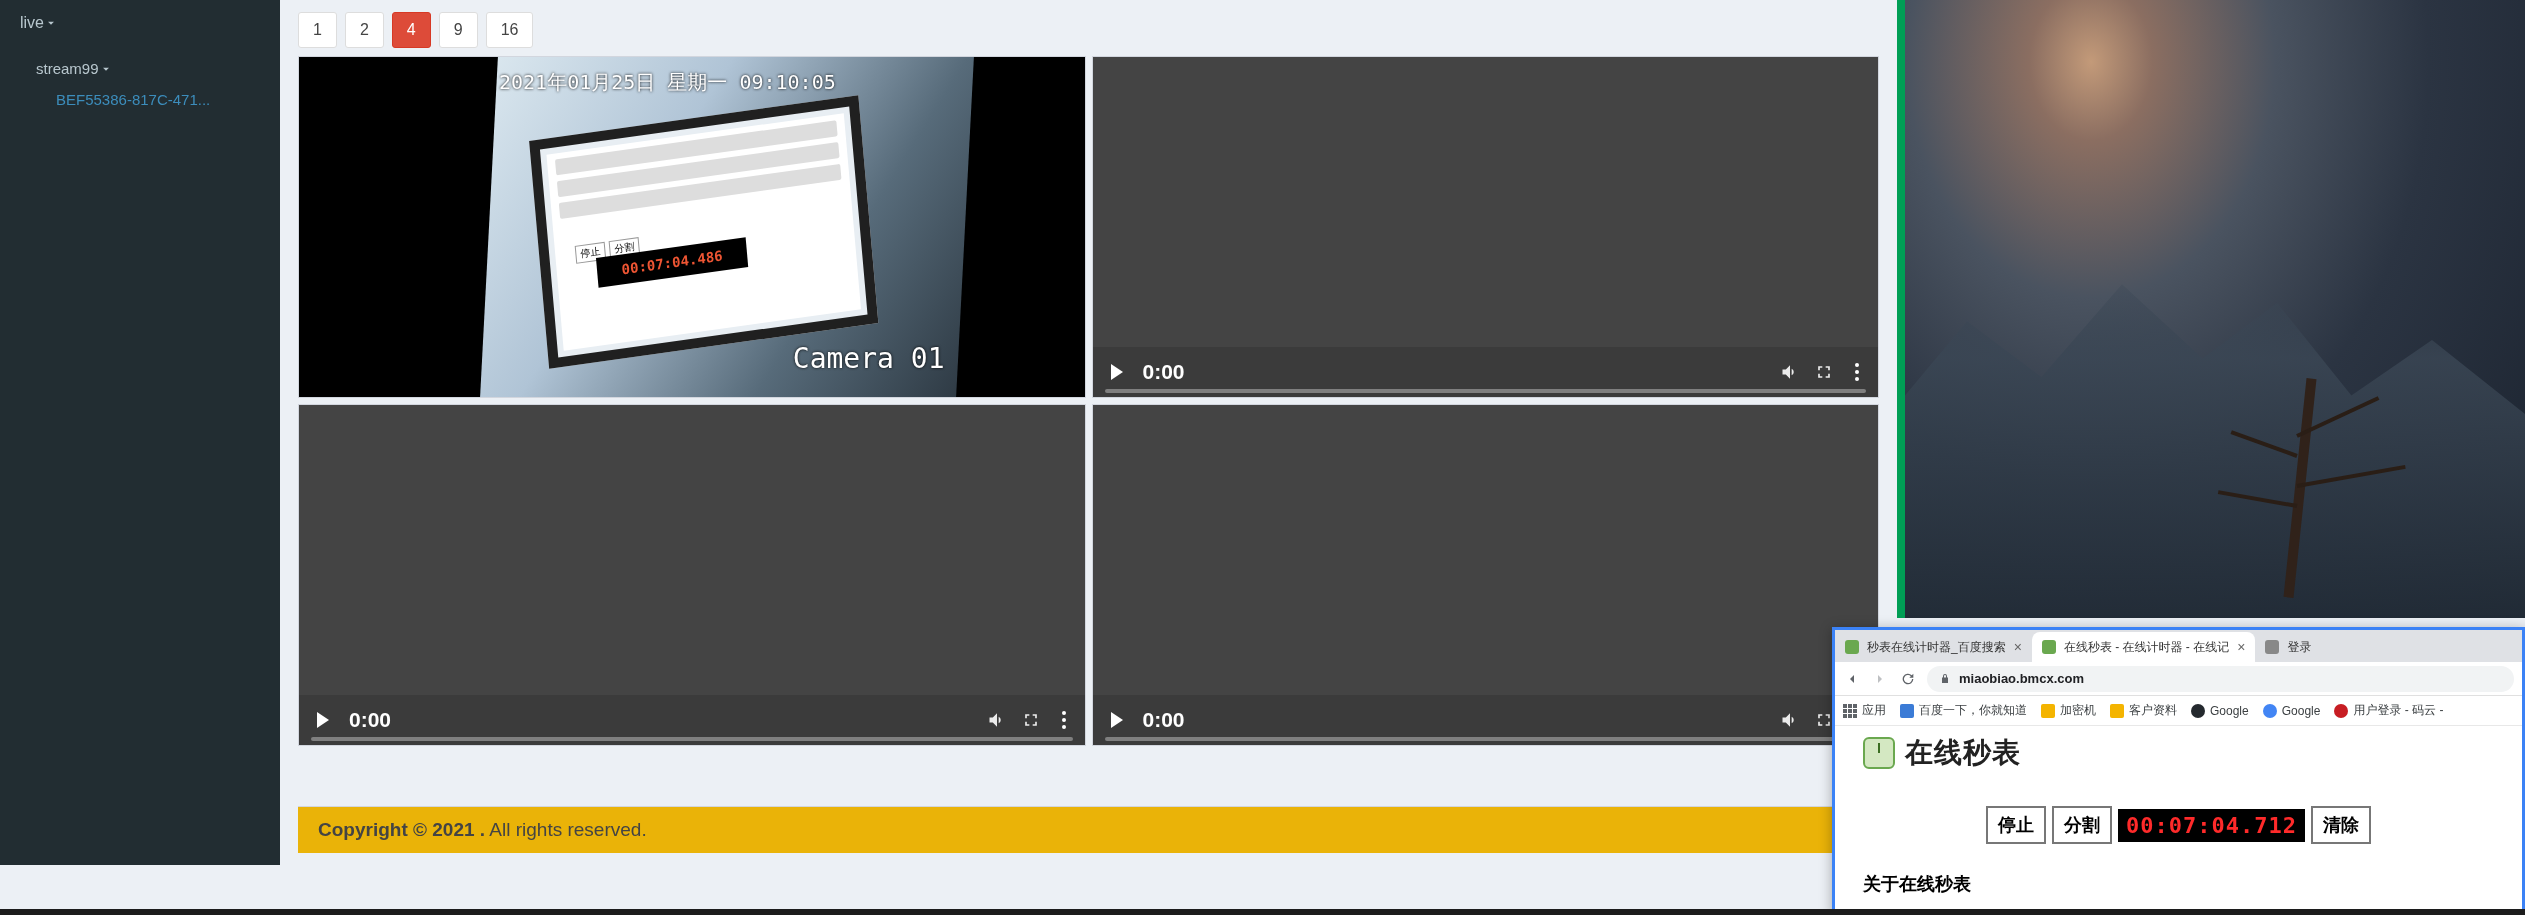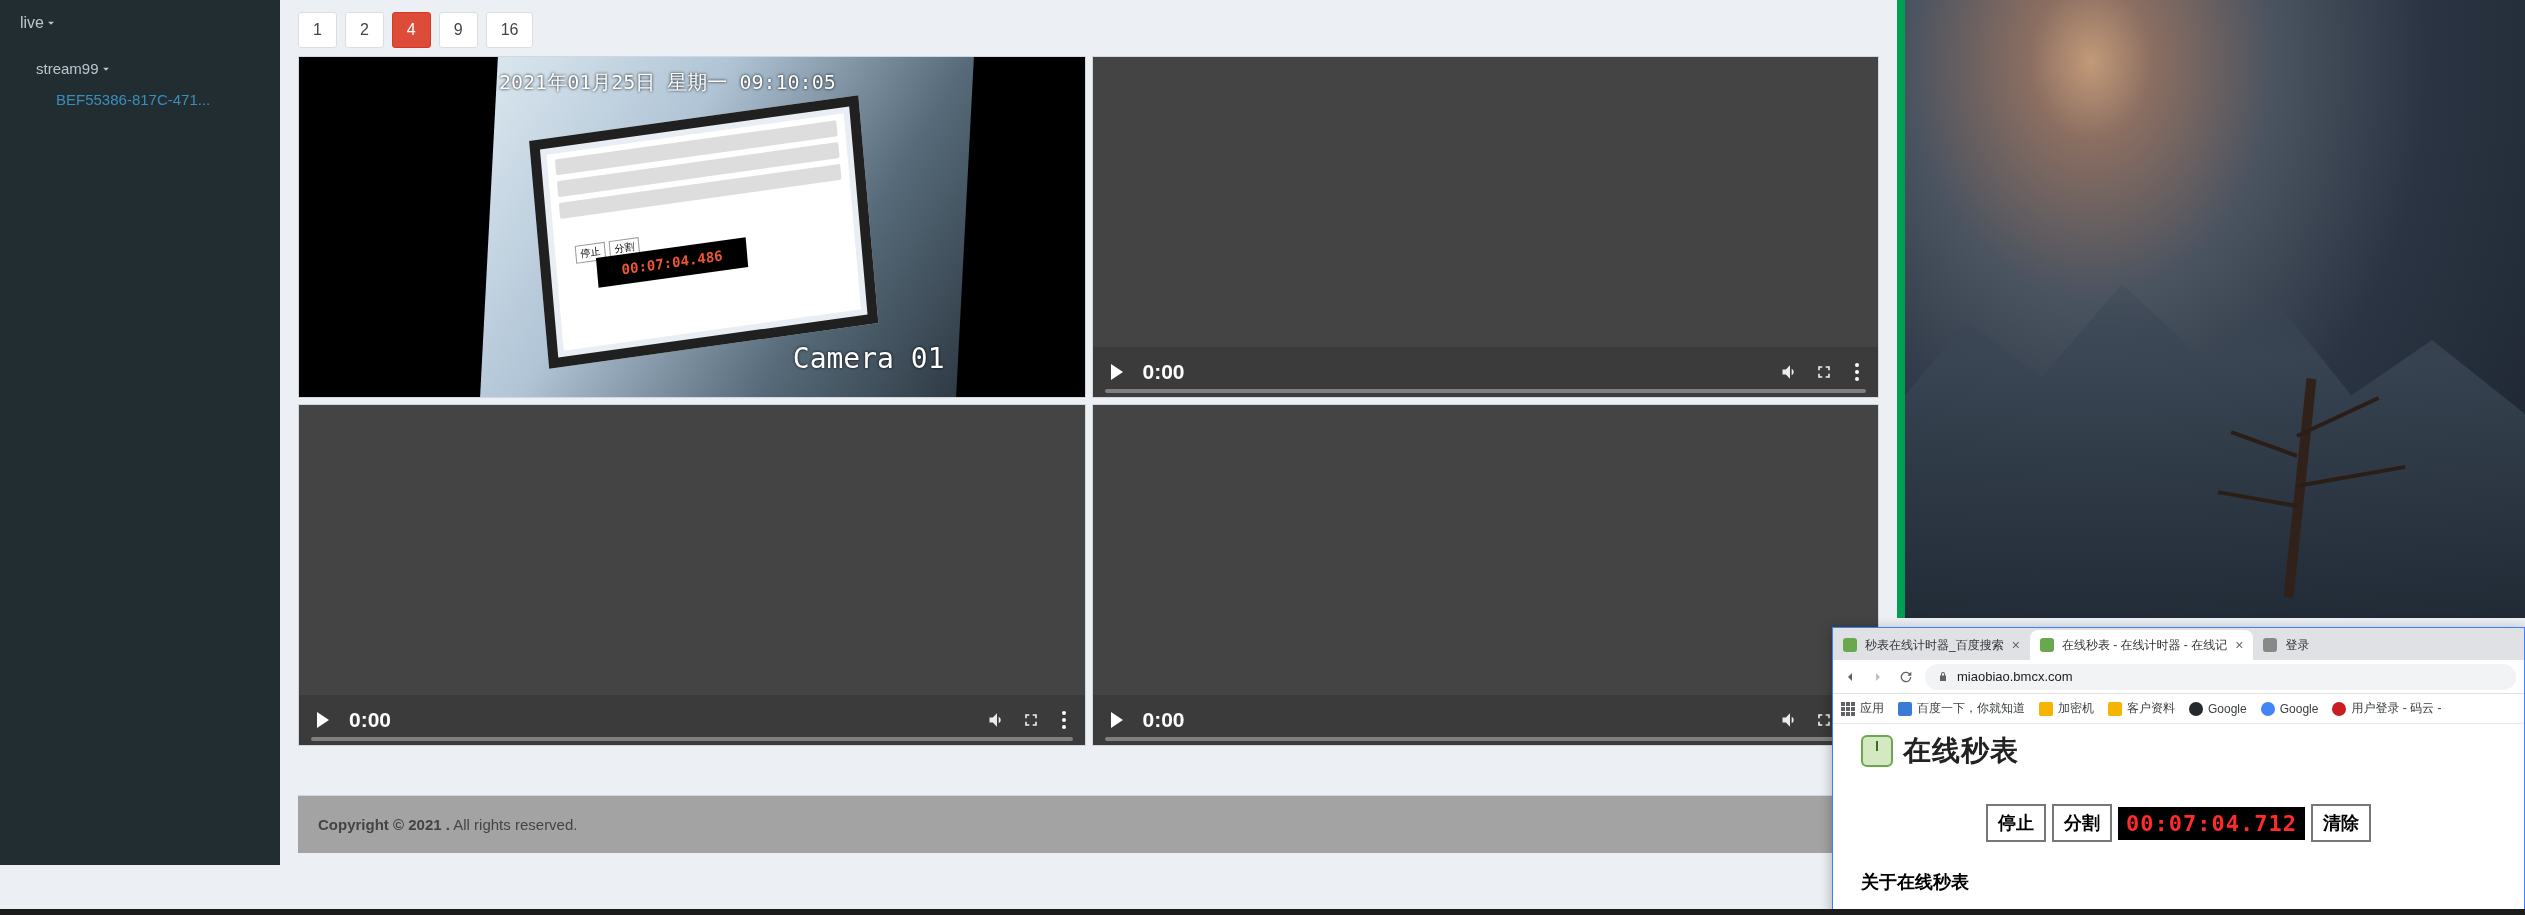--- a/index.html
+++ b/index.html
@@ -51,45 +51,45 @@
   .monitor { position: absolute; left: 50px; top: 60px; width: 330px; height: 230px; background: #e8eef3; border: 10px solid #202020; transform: rotate(-8deg); }
   .monitor-inner { position:absolute; inset:6px; background:#fff; }
   .mon-row { height:16px; background:#ddd; margin:6px 8px; border-radius:2px;}
   .mon-timer { position:absolute; left:40px; top:110px; width:150px; height:30px; background:#000; color:#e53; font-family: monospace; font-weight:bold; display:flex;align-items:center;justify-content:center; font-size:14px; }
   .mon-btns { position:absolute; left:20px; top:95px; display:flex; gap:4px; }
   .mon-btn { width:30px; height:18px; background:#fff; border:1px solid #999; font-size:10px; display:flex;align-items:center;justify-content:center; }
   .overlay-ts { position: absolute; left: 200px; top: 12px; color: #fff; font-family: monospace; font-size: 20px; text-shadow: 0 0 3px #000; }
   .overlay-cam { position: absolute; right: 140px; bottom: 22px; color: #fff; font-family: monospace; font-size: 28px; text-shadow: 0 0 3px #000; }
 
   
-  .footer { background: #a3a3a3; padding: 20px 20px; color: #444; font-size: 15px; border-top: 1px solid #d2d6de; margin-top: auto; }
+  .footer { background: #eab308; padding: 12px 20px; color: #444; font-size: 19px; border-top: 1px solid #d2d6de; margin-top: auto; }
   .footer strong { font-weight: bold; }
 
   
   .app-right-edge { position:absolute; left:1897px; top:0; width:8px; height:618px; background:#009e55; }
 
   
   .desktop { position: absolute; left: 1905px; top: 0; right: 0; height: 618px; background: radial-gradient(ellipse at 30% 10%, #c39a79 0%, #8b6e61 10%, #4a5360 30%, #2b3442 55%, #1a222e 100%); }
   .mountain { position:absolute; left:0; right:0; bottom:0; height:60%; background: linear-gradient(180deg, transparent 0%, #3a4654 30%, #222c37 100%); clip-path: polygon(0% 40%, 10% 20%, 22% 35%, 35% 10%, 48% 30%, 60% 15%, 72% 40%, 85% 25%, 100% 45%, 100% 100%, 0% 100%); opacity:0.85;}
   .tree { position:absolute; right:100px; bottom:20px; width:220px; height:300px; }
   .trunk { position:absolute; left:90px; bottom:0; width:10px; height:220px; background:#30221a; transform: rotate(6deg); }
   .branch { position:absolute; background:#2a1e16; height:4px; transform-origin:left center; }
 
   
-  .browser { position: absolute; left: 1832px; top: 627px; width: 693px; height: 288px; background: #fff; border: 1px solid #3b82f6; box-shadow: 0 2px 12px rgba(0,0,0,0.3); font-size: 13px; }
+  .browser { position: absolute; left: 1832px; top: 627px; width: 693px; height: 288px; background: #fff; border: 3px solid #3b82f6; box-shadow: 0 2px 12px rgba(0,0,0,0.3); font-size: 13px; }
   .tabs { height: 32px; background: #dfe1e5; display: flex; align-items: flex-end; }
   .tab { height: 30px; display: flex; align-items: center; padding: 0 10px; gap: 8px; background: #dfe1e5; border-radius: 8px 8px 0 0; font-size: 12px; color: #333; max-width: 230px; overflow: hidden; white-space: nowrap; cursor:pointer; }
   .tab.active { background: #fff; }
   .tab .fav { width: 14px; height: 14px; background: #6aa84f; border-radius: 3px; flex:0 0 14px; }
   .tab .fav.gray { background:#888; }
   .tab .close { margin-left: auto; font-size: 14px; color: #666; cursor:pointer; }
   .addrbar { height: 34px; background: #fff; border-bottom: 1px solid #e0e0e0; display: flex; align-items: center; padding: 0 8px; gap: 10px; }
   .nav-ico { width: 18px; height: 18px; display:flex; align-items:center; justify-content:center; cursor:pointer; }
   .nav-ico svg { width:16px; height:16px; fill:#5f6368; }
-  .omnibox { flex: 1; height: 26px; background: #f1f3f4; border-radius: 13px; display: flex; align-items: center; padding: 0 12px; gap: 8px; font-size: 13px; color: #202124; }
+  .omnibox { flex: 1; height: 26px; background: #f1f3f4; border-radius: 13px; display: flex; align-items: center; padding: 0 12px; gap: 8px; font-size: 13px; color: #202124; font-weight: bold; }
   .lock { width:12px;height:12px; }
   .lock svg{width:12px;height:12px;fill:#5f6368;}
   .bookbar { height: 30px; background: #fff; border-bottom: 1px solid #e8e8e8; display: flex; align-items: center; padding: 0 8px; gap: 14px; font-size: 12px; color: #3c4043; overflow:hidden; white-space:nowrap;}
   .bm { display: flex; align-items: center; gap: 5px; cursor:pointer; }
   .bm-ico { width: 14px; height: 14px; border-radius: 2px; }
   .apps-ico { display:grid; grid-template-columns:repeat(3,4px); grid-template-rows:repeat(3,4px); gap:1px; }
   .apps-ico span{ background:#5f6368; }
 
   .page { padding: 8px 28px; }
   .page-title { display:flex; align-items:center; gap:10px; }

